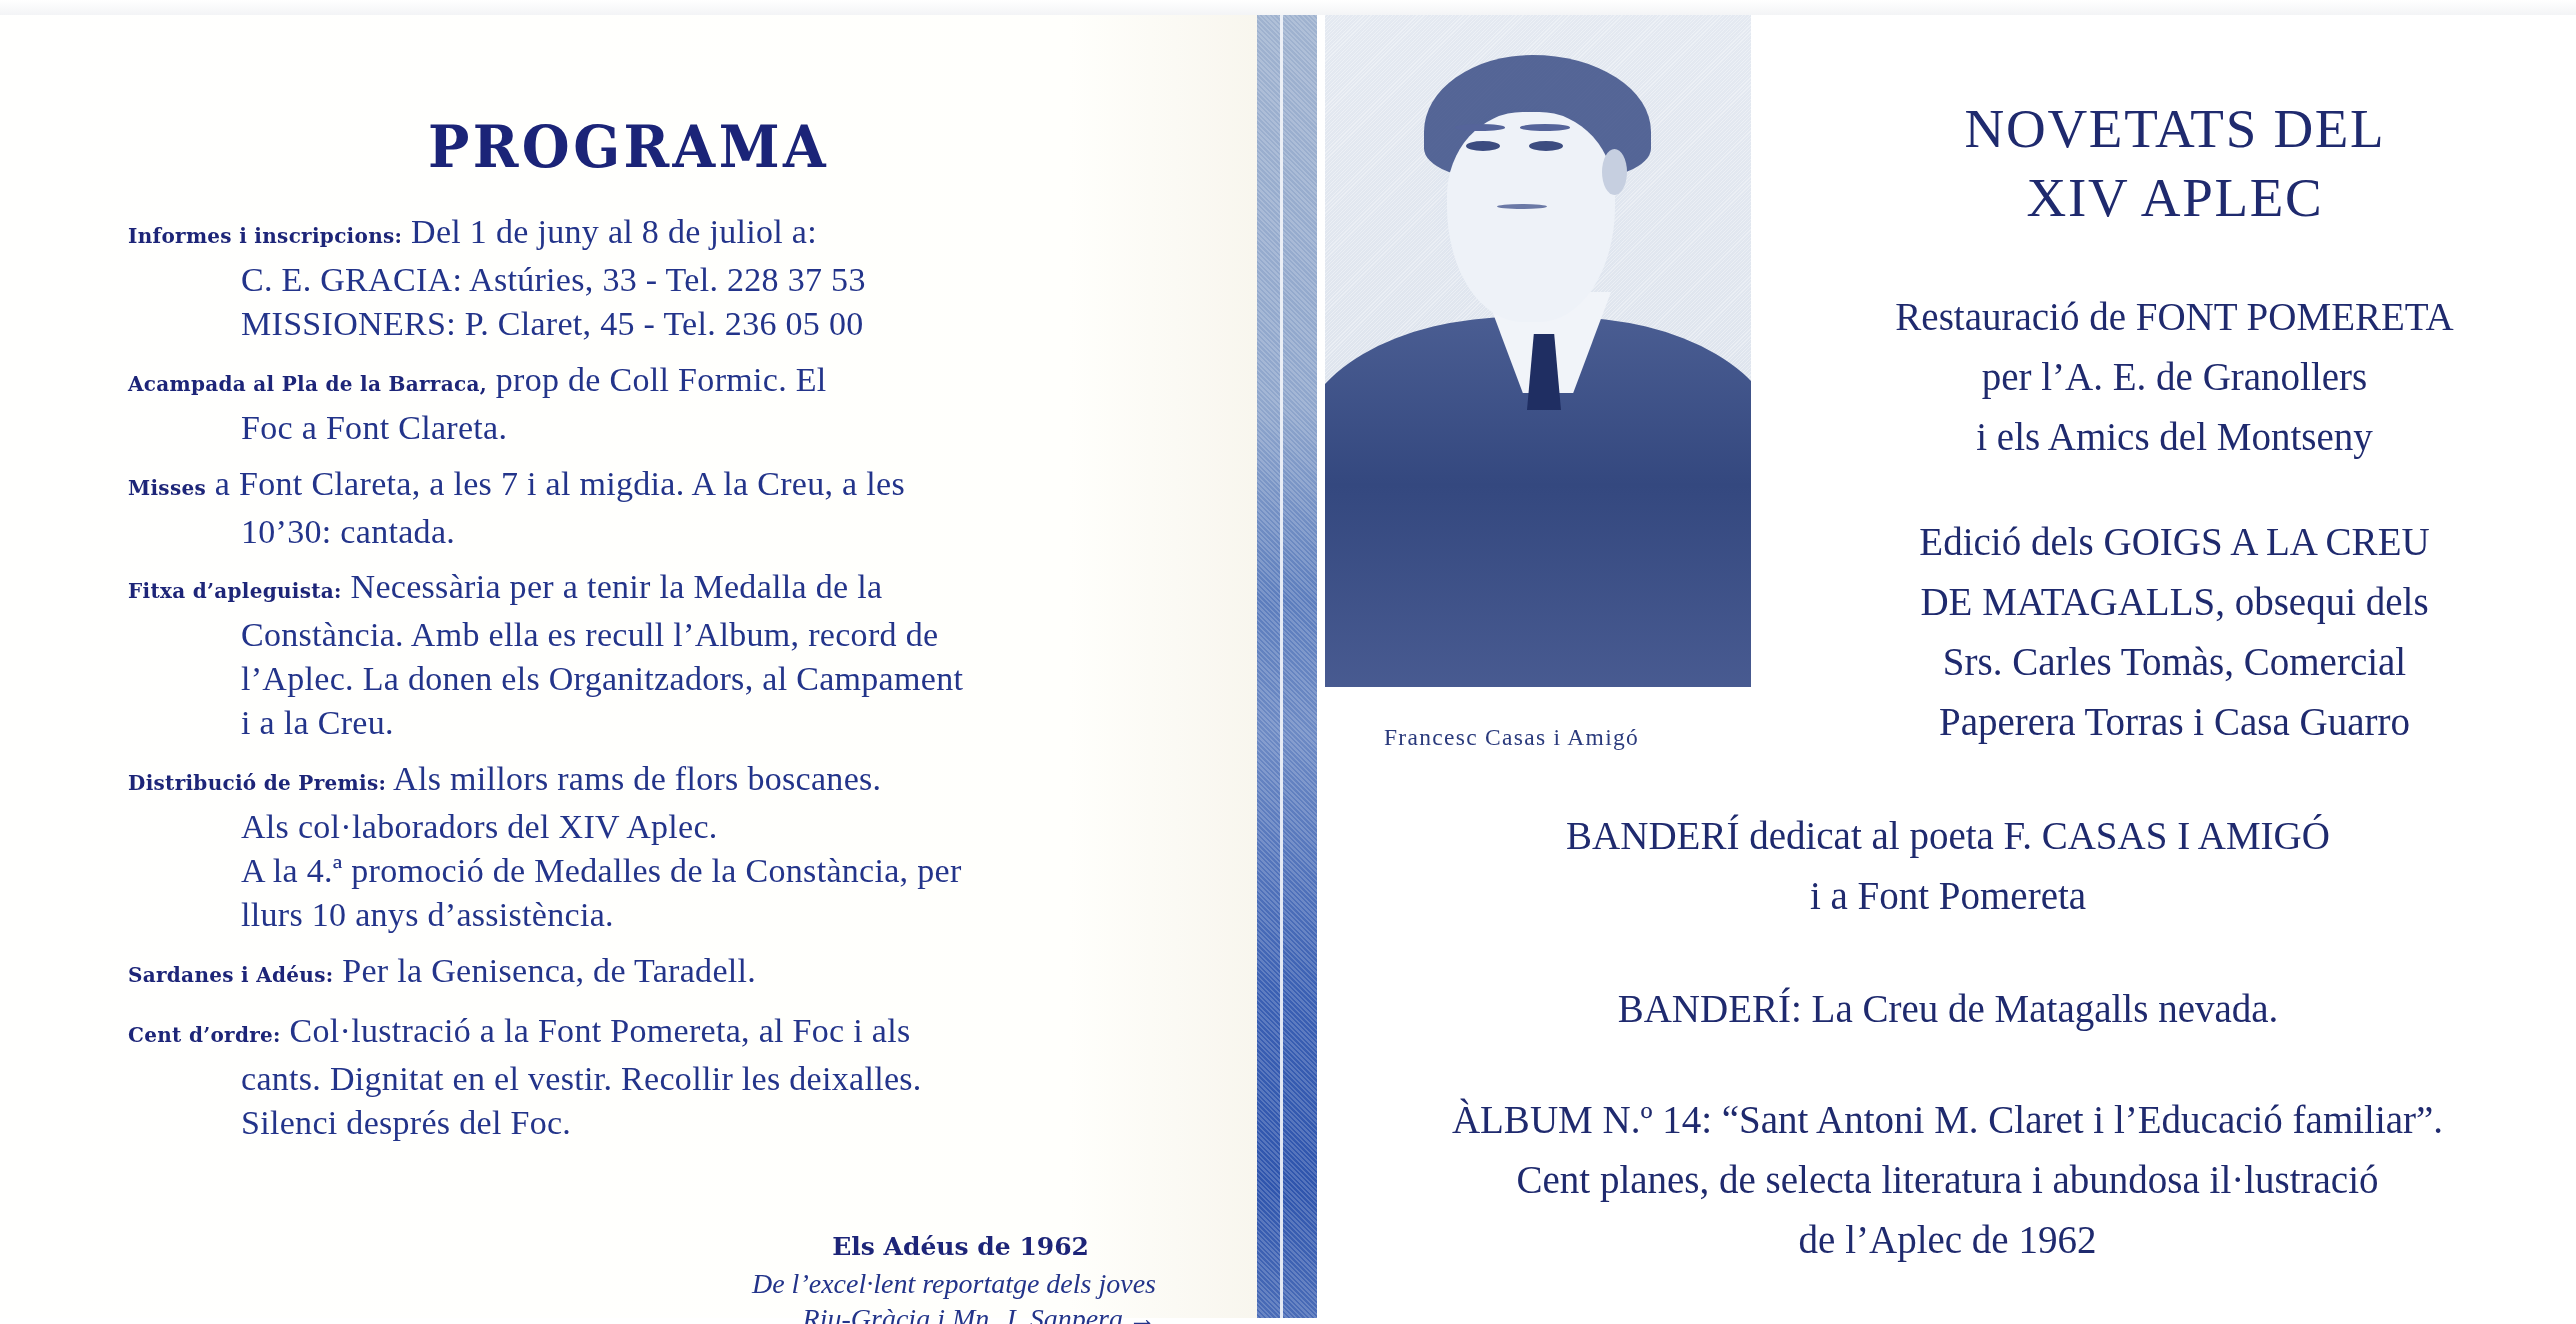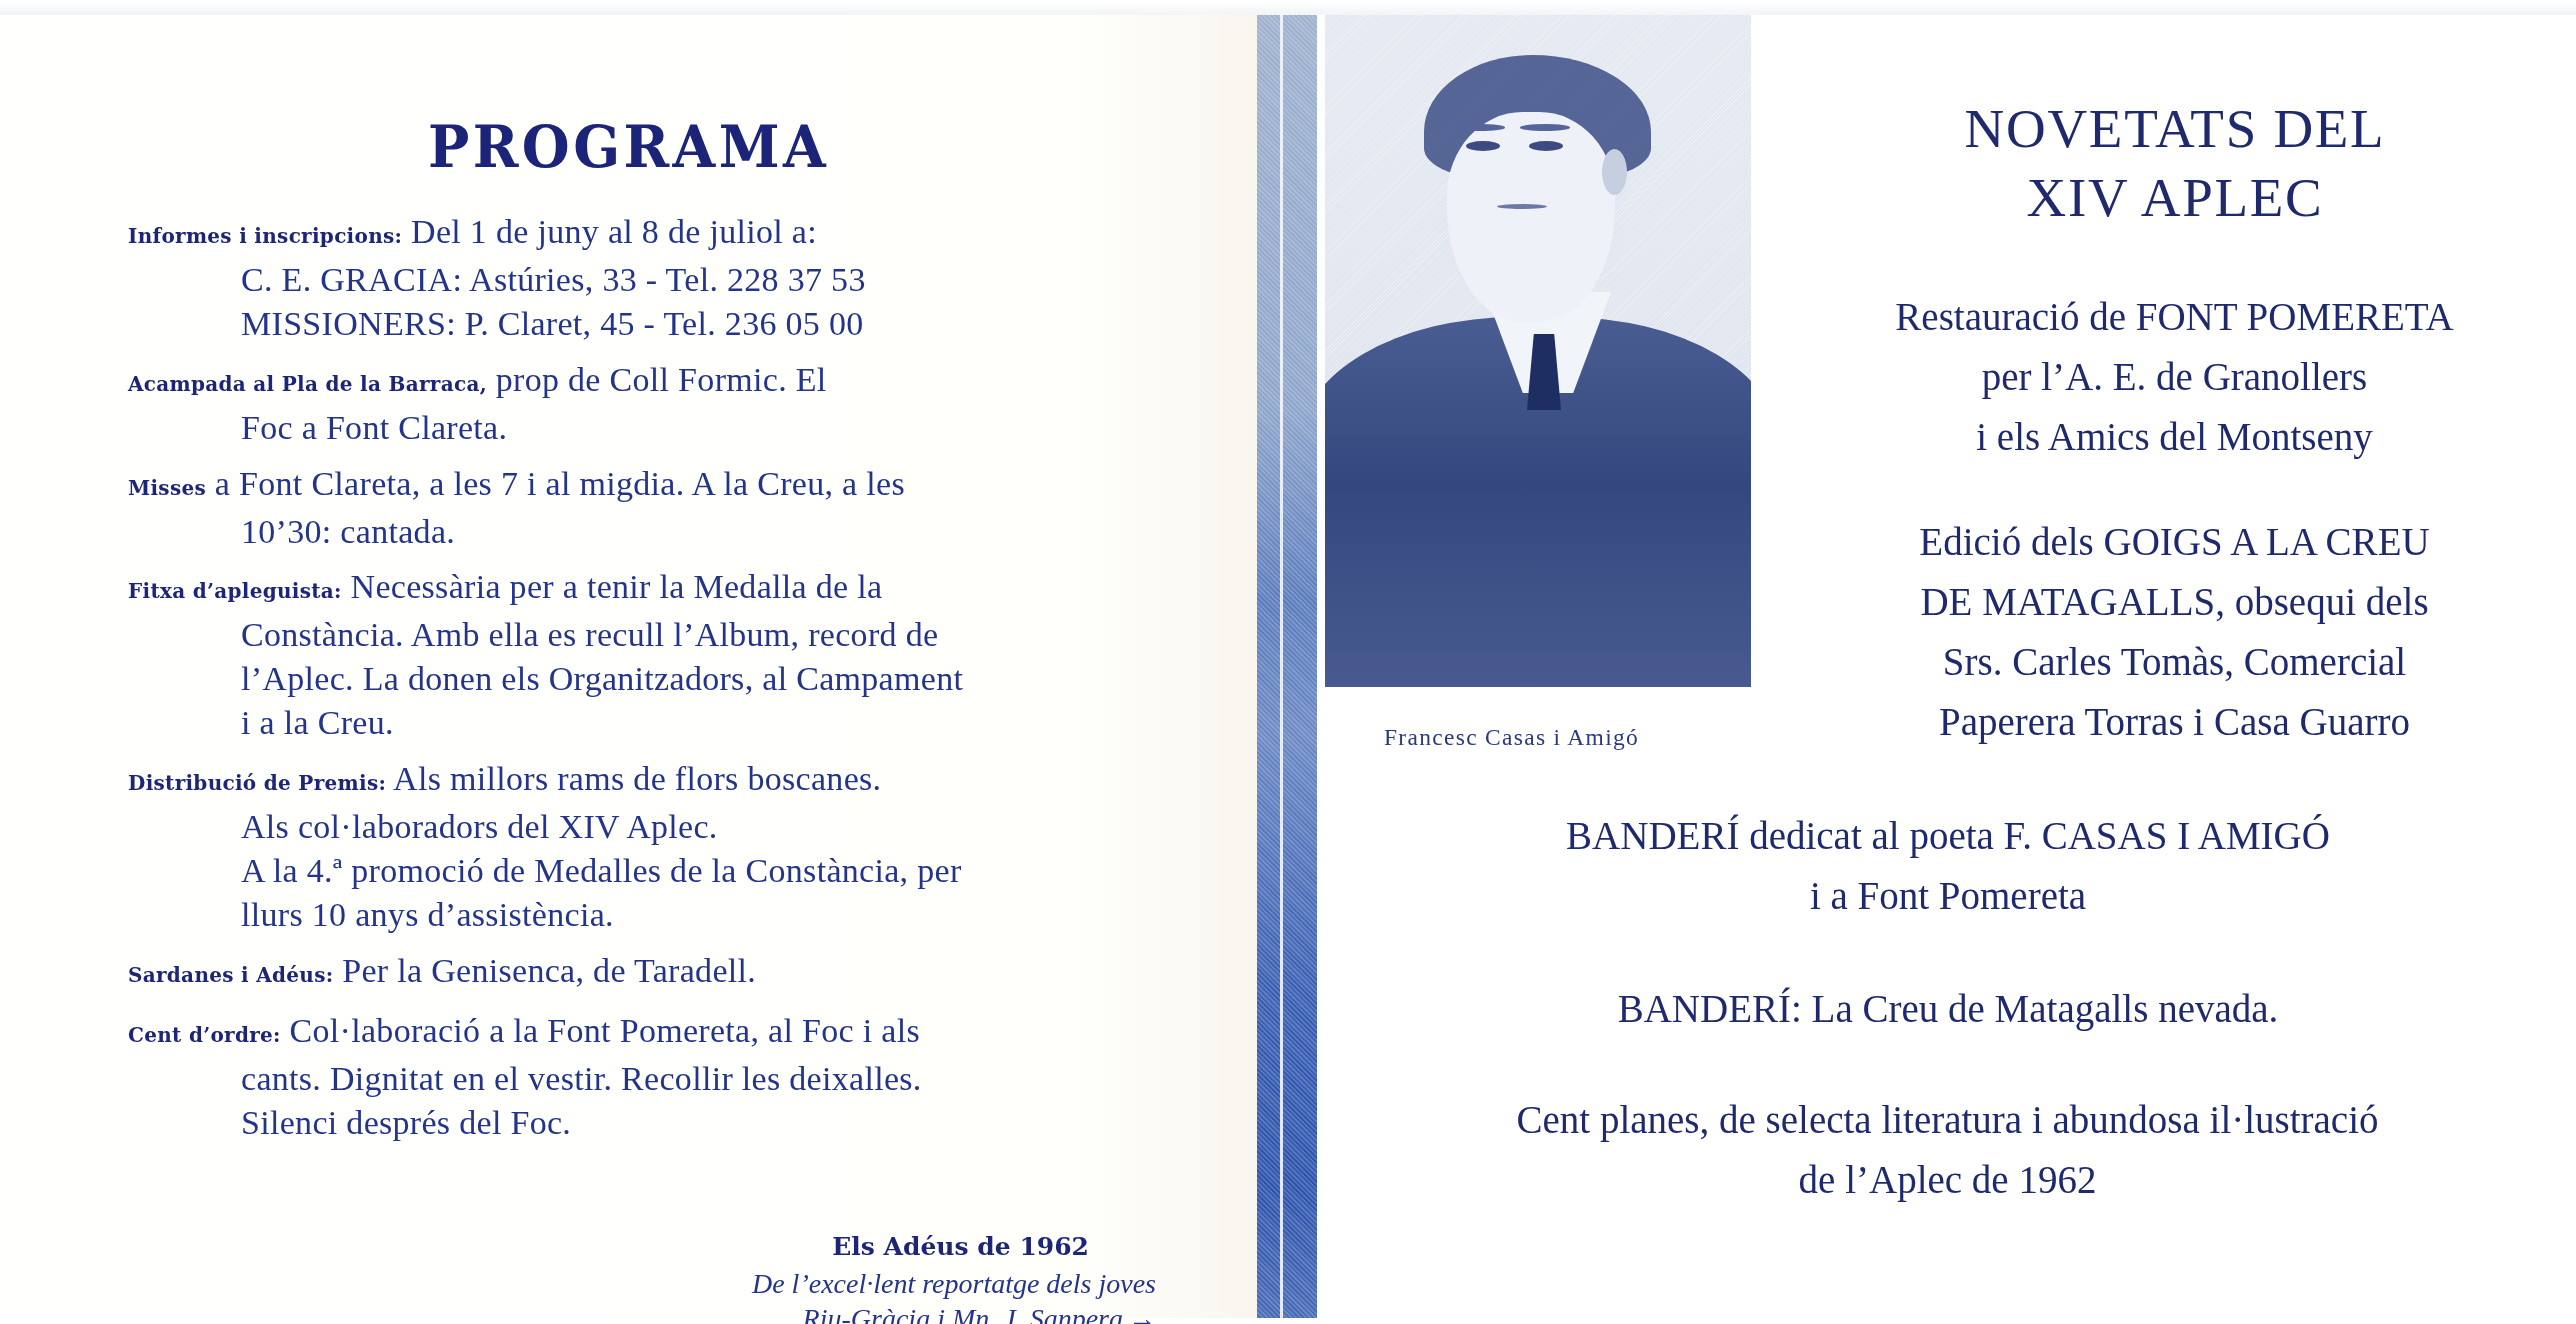--- a/index.html
+++ b/index.html
@@ -145,21 +145,21 @@
     <div class="prog-item">
       <div class="prog-line"><span class="prog-label">Distribució de Premis:</span><span class="prog-text"> Als millors rams de flors boscanes.</span></div>
       <div class="prog-line indent prog-text">Als col·laboradors del XIV Aplec.</div>
       <div class="prog-line indent prog-text">A la 4.ª promoció de Medalles de la Constància, per</div>
       <div class="prog-line indent prog-text">llurs 10 anys d’assistència.</div>
     </div>
     <div class="prog-item">
       <div class="prog-line"><span class="prog-label">Sardanes i Adéus:</span><span class="prog-text"> Per la Genisenca, de Taradell.</span></div>
     </div>
     <div class="prog-item">
-      <div class="prog-line"><span class="prog-label">Cent d’ordre:</span><span class="prog-text"> Col·laboració a la Font Pomereta, al Foc i als</span></div>
+      <div class="prog-line"><span class="prog-label">Cent d’ordre:</span><span class="prog-text"> Col·lustració a la Font Pomereta, al Foc i als</span></div>
       <div class="prog-line indent prog-text">cants.  Dignitat en el vestir.  Recollir les deixalles.</div>
       <div class="prog-line indent prog-text">Silenci després del Foc.</div>
     </div>
   </div>
 
   <div class="credit">
     <div class="credit-title">Els Adéus de 1962</div>
     <div class="credit-line">De l’excel·lent reportatge dels joves</div>
     <div class="credit-line"><span>Riu-Gràcia i Mn. J. Sanpera</span><span class="arrow">→</span></div>
   </div>
@@ -208,16 +208,17 @@
 <div class="rblock banderi">
   <div class="r-para">BANDERÍ dedicat al poeta F. CASAS I AMIGÓ</div>
   <div class="r-para">i a Font Pomereta</div>
 </div>
 
 <div class="rblock insignia">
   <div class="r-para">BANDERÍ: La Creu de Matagalls nevada.</div>
 </div>
 
 <div class="rblock album">
+  <div class="r-para">ÀLBUM N.º 14: “Sant Antoni M. Claret i l’Educació familiar”.</div>
   <div class="r-para">Cent planes, de selecta literatura i abundosa il·lustració</div>
   <div class="r-para">de l’Aplec de 1962</div>
 </div>
 
 
 </body></html>

